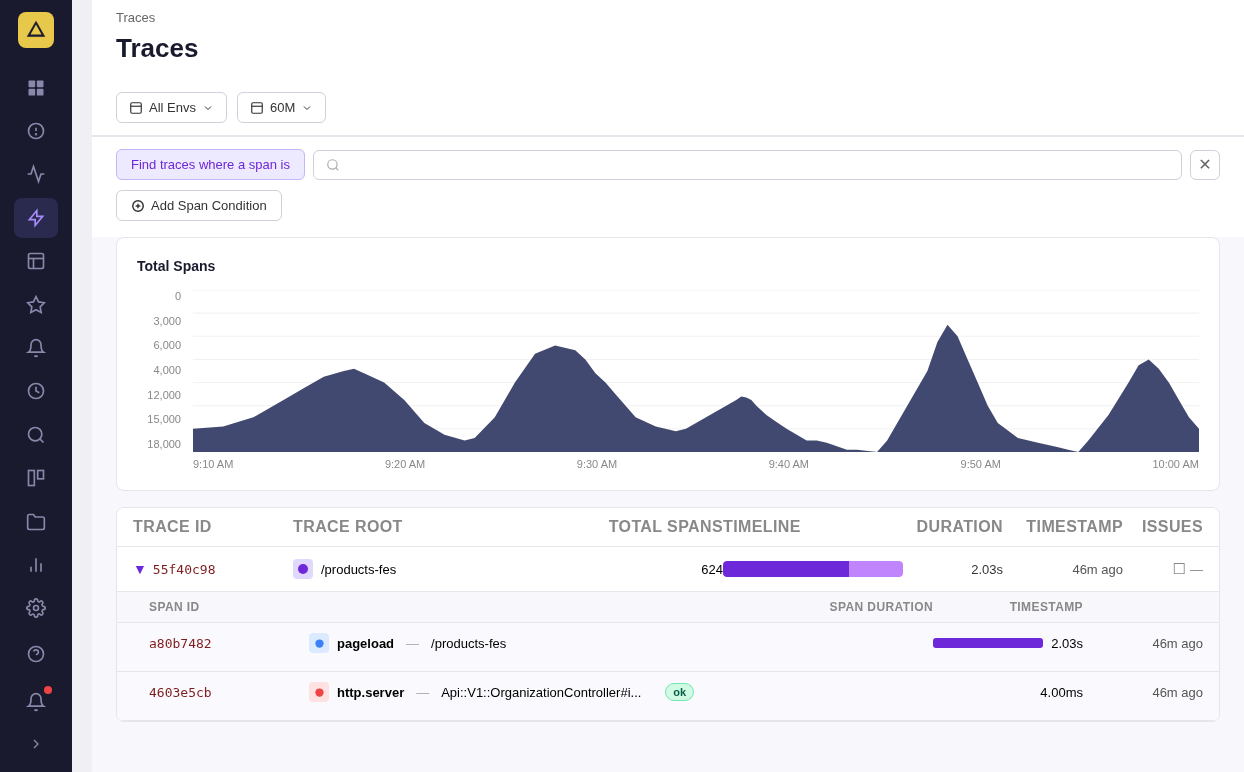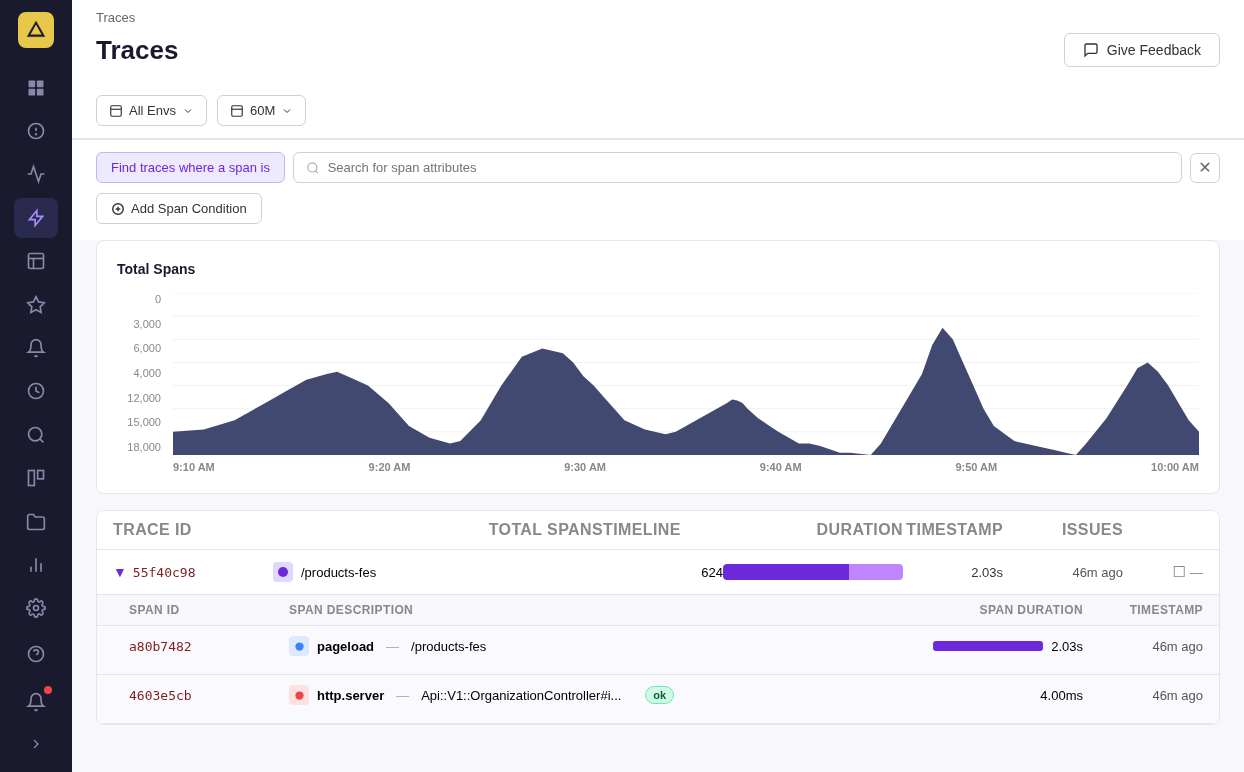--- a/index.html
+++ b/index.html
@@ -52,20 +52,21 @@
       color: #8888aa; cursor: pointer; border-radius: 6px;
     }
 
     
     .main {
       flex: 1;
       display: flex;
       flex-direction: column;
       overflow: hidden;
       background: #f8f8fc;
+      margin-left: 20px;
     }
 
     
     .header-area {
       background: #fff;
       border-bottom: 1px solid #e5e5eb;
     }
     .breadcrumb {
       padding: 10px 24px 0;
       font-size: 13px;
@@ -193,21 +194,20 @@
       font-size: 11px;
       color: #888;
       padding-bottom: 20px;
       min-width: 44px;
       text-align: right;
     }
     .chart-body {
       flex: 1;
       display: flex;
       flex-direction: column;
-      font-weight: bold;
     }
     .chart-svg-wrap {
       flex: 1;
       position: relative;
     }
     .chart-svg-wrap svg {
       width: 100%;
       height: 100%;
     }
     .chart-x-axis {
@@ -444,26 +444,20 @@
         </svg>
     </div>
   </div>
 </nav>
 
 <div class="main">
   <div class="header-area">
     <div class="breadcrumb">Traces</div>
     <div class="page-header">
       <h1 class="page-title">Traces</h1>
-      <button class="feedback-btn">
-        <svg width="16" height="16" viewBox="0 0 24 24" fill="none" stroke="currentColor" stroke-width="2">
-            <path d="M21 15a2 2 0 0 1-2 2H7l-4 4V5a2 2 0 0 1 2-2h14a2 2 0 0 1 2 2z"></path>
-          </svg>
-        <span>Give Feedback</span>
-      </button>
     </div>
 
     <div class="filters-bar">
       <button class="filter-btn">
         <svg width="14" height="14" viewBox="0 0 24 24" fill="none" stroke="currentColor" stroke-width="2">
             <rect x="3" y="3" width="18" height="18" rx="2"></rect>
             <path d="M3 9h18"></path>
           </svg>
         <span>All Envs</span>
         <svg width="12" height="12" viewBox="0 0 24 24" fill="none" stroke="currentColor" stroke-width="2">
@@ -484,21 +478,20 @@
   </div>
 
   <div style="background:#fff; padding: 12px 24px 0;">
     <div style="display:flex; align-items:center; gap:8px;">
       <span class="find-traces-tag">Find traces where a span is</span>
       <div class="search-input-wrap">
         <svg width="14" height="14" viewBox="0 0 24 24" fill="none" stroke="#aaa" stroke-width="2">
             <circle cx="11" cy="11" r="8"></circle>
             <line x1="21" y1="21" x2="16.65" y2="16.65"></line>
           </svg>
-        <input type="text" placeholder="Search for span attributes" style="">
       </div>
       <button class="clear-btn">✕</button>
     </div>
   </div>
   <div class="add-condition-row">
     <button class="add-condition-btn">
       <svg width="14" height="14" viewBox="0 0 24 24" fill="none" stroke="currentColor" stroke-width="2.5">
           <circle cx="12" cy="12" r="9"></circle>
           <line x1="12" y1="8" x2="12" y2="16"></line>
           <line x1="8" y1="12" x2="16" y2="12"></line>
@@ -557,20 +550,21 @@
             <span>10:00 AM</span>
           </div>
         </div>
       </div>
     </div>
 
     <div class="table-card">
 
       <div class="table-header">
         <span>TRACE ID</span>
+        <span>TRACE ROOT</span>
         <span style="text-align:right">TOTAL SPANS</span>
         <span>TIMELINE</span>
         <span style="text-align:right">DURATION</span>
         <span style="text-align:right">TIMESTAMP</span>
         <span style="text-align:right">ISSUES</span>
       </div>
 
       <div class="table-row">
         <div class="row-id-cell">
           <span class="expand-chevron">▼</span>
@@ -594,21 +588,20 @@
         <span class="duration-cell">2.03s</span>
         <span class="timestamp-cell">46m ago</span>
         <div class="issues-cell">
           <span class="issues-icon">☐</span>
           <span style="color:#888; font-size:13px;">—</span>
         </div>
       </div>
 
       <div class="span-subheader">
         <span>SPAN ID</span>
-        <span>SPAN DESCRIPTION</span>
         <span style="text-align:right">SPAN DURATION</span>
         <span style="text-align:right">TIMESTAMP</span>
       </div>
 
       <div class="span-row">
         <a href="#" class="trace-id-link">a80b7482</a>
         <div class="span-desc-cell">
           <div class="span-icon-blue">
             <svg width="11" height="11" viewBox="0 0 24 24" fill="#3b82f6">
                 <circle cx="12" cy="12" r="9"></circle>

